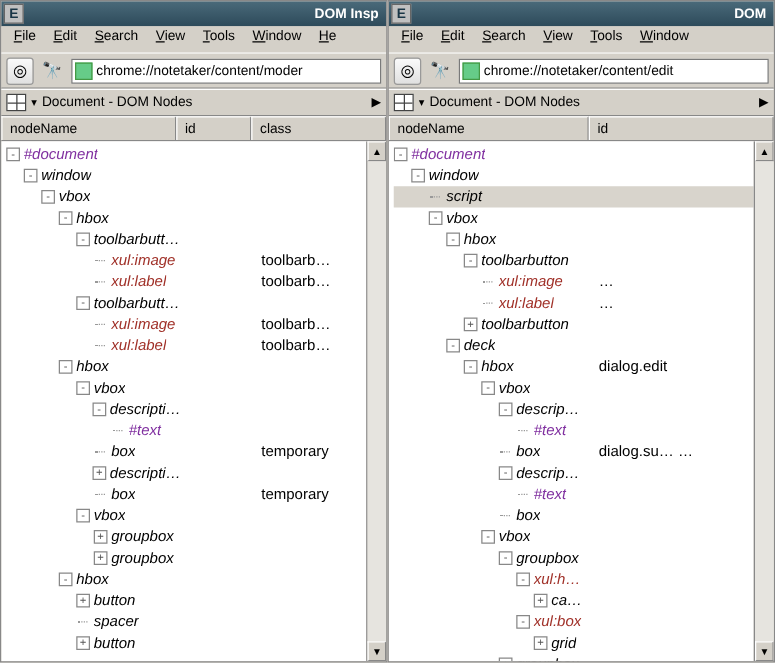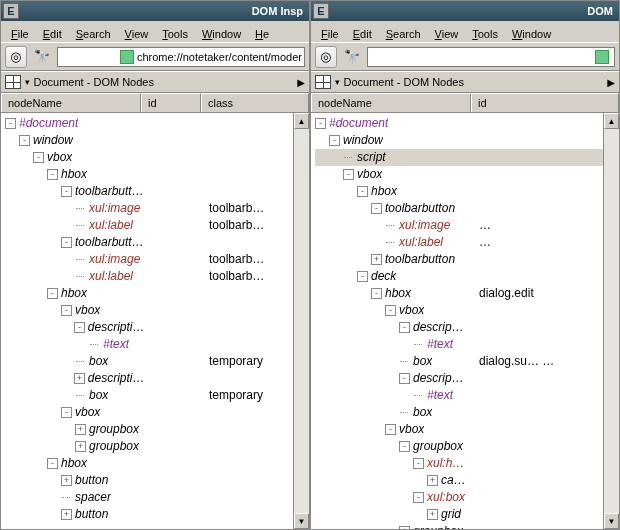--- a/index.html
+++ b/index.html
@@ -47,21 +47,21 @@
     margin-right: 4px;
   }
   .titlebar-spacer { flex: 1; }
   .titlebar-title { text-align: right; padding-right: 4px; white-space: nowrap; }
 
   
   .menubar {
     background: #d4d0c8;
     height: 22px;
     display: flex;
-    align-items: flex-end;
+    align-items: flex-start;
     padding: 0 4px;
     border-bottom: 1px solid #fff;
     gap: 2px;
   }
   .menuitem {
     padding: 2px 6px;
     cursor: default;
   }
   .menuitem u { text-decoration: underline; }
 
@@ -89,21 +89,20 @@
     flex: 1;
     height: 20px;
     background: #fff;
     border: 1px solid #7a7a7a;
     display: flex;
     align-items: center;
     padding: 0 2px;
     overflow: hidden;
     white-space: nowrap;
     font-size: 11px;
-    justify-content: flex-end;
   }
   .uricon {
     width: 14px; height: 14px;
     background: #6c8; border: 1px solid #494;
     margin-right: 3px;
   }
 
   
   .docheader {
     background: #d4d0c8;
@@ -522,20 +521,21 @@
     <span class="menuitem"><u>S</u><span>earch</span></span>
     <span class="menuitem"><u>V</u><span>iew</span></span>
     <span class="menuitem"><u>T</u><span>ools</span></span>
     <span class="menuitem"><u>W</u><span>indow</span></span>
   </div>
   <div class="toolbar">
     <div class="tbtn">◎</div>
     <div class="tbtn" style="background:#d4d0c8;border-color:#d4d0c8;">🔭</div>
     <div class="urlbar">
       <span class="uricon"></span>
+      <span>chrome://notetaker/content/edit</span>
     </div>
   </div>
   <div class="docheader">
     <span class="gridicon"></span>
     <span class="dropglyph">▾</span>
     <span class="doctitle">Document - DOM Nodes</span>
     <span class="arrow">▶</span>
   </div>
   <div class="columns">
     <div class="colh name">nodeName</div>

